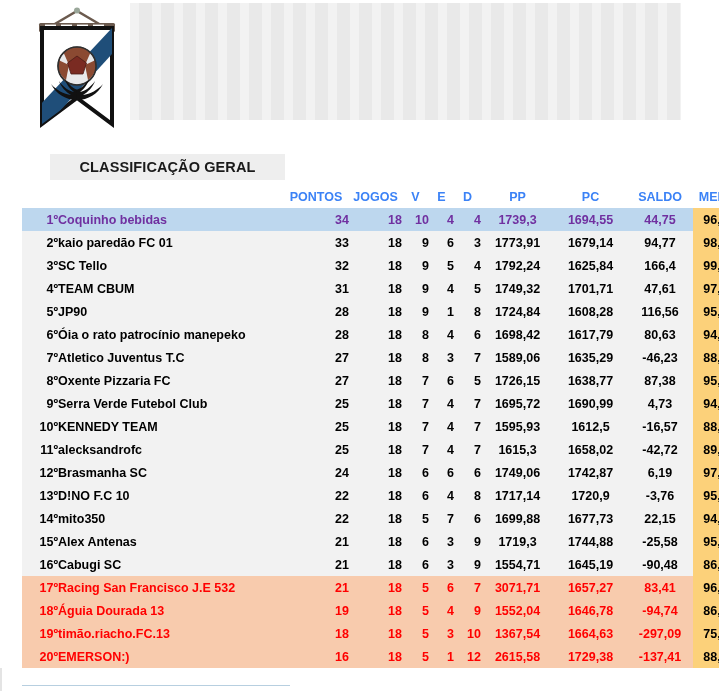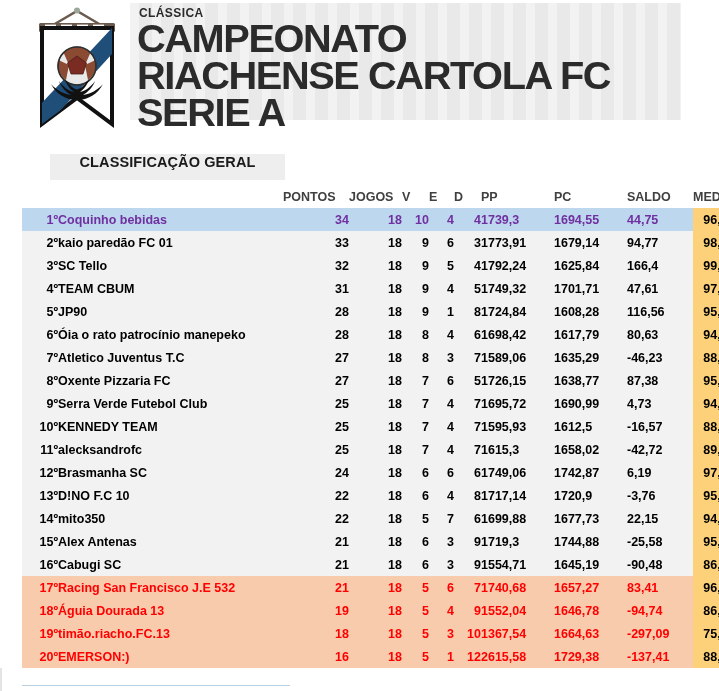--- a/index.html
+++ b/index.html
@@ -87,20 +87,21 @@
 
   
   #classificacao-box {
     position: absolute;
     left: 50px;
     top: 154px;
     width: 235px;
     height: 26px;
     background: #eeeeee;
     display: flex;
+    align-items: center;
     justify-content: center;
   }
   #classificacao-label {
     font-size: 14.5px;
     font-weight: 700;
     color: #1a1a1a;
     letter-spacing: 0.1px;
     font-family: "Liberation Sans", sans-serif;
   }
 
@@ -123,24 +124,24 @@
     font-size: 12.5px;
     font-weight: 700;
     border: none;
     overflow: hidden;
     white-space: nowrap;
   }
 
   
   thead th {
     background: #ffffff;
-    color: #404040;
+    color: #3b82f6;
     font-weight: 400;
     font-size: 12.5px;
-    text-align: left;
+    text-align: center;
     border-top: 1.4px solid #000;
     border-bottom: 1.4px solid #000;
     border-left: 1.2px solid #000;
   }
   thead th.hdr-blank {
     border: none;
     background: transparent;
   }
   thead th.hdr-last {
     border-right: 1.4px solid #000;
@@ -159,21 +160,21 @@
     font-size: 11.5px;
     border-left: 1.4px solid #000;
     border-right: 1.4px solid #000;
     text-align: right;
   }
   td.col-team {
     text-align: left;
     font-size: 13px;
     padding-right: 6px;
   }
-  td.col-pp, td.col-pc, td.col-saldo { text-align: left; padding-right: 10px; }
+  td.col-pp, td.col-pc, td.col-saldo { text-align: center; padding-right: 10px; }
   td.col-pontos, td.col-jogos { text-align: right; padding-right: 20px; }
   td.col-v, td.col-e, td.col-d { text-align: right; }
 
   td.col-media {
     background: #fcd17a !important;
     color: #000000 !important;
     text-align: center;
     border-left: 1.4px solid #000;
     border-right: 1.4px solid #000;
   }
@@ -241,26 +242,20 @@
         <circle cx="49" cy="60" r="19" fill="none" stroke="#2f2f2f" stroke-width="1.6"></circle>
       </g>
 
       <g fill="#111111">
         <path d="M49,94 C38,94 28,88 23,78 C28,84 36,88 43,89 C38,86 33,81 31,75 C35,81 41,85 46,86 C42,83 38,78 37,73 C41,79 46,83 50,84 Z"></path>
         <path d="M49,94 C60,94 70,88 75,78 C70,84 62,88 55,89 C60,86 65,81 67,75 C63,81 57,85 52,86 C56,83 60,78 61,73 C57,79 52,83 48,84 Z"></path>
       </g>
     </svg>
   </div>
 
-  <div id="banner-text-block">
-    <div id="classica-label">CLÁSSICA</div>
-    <div class="title-line">CAMPEONATO</div>
-    <div class="title-line">RIACHENSE CARTOLA FC</div>
-    <div class="title-line">SERIE A</div>
-  </div>
 </div>
 
 <div id="classificacao-box">
   <span id="classificacao-label">CLASSIFICAÇÃO GERAL</span>
 </div>
 
 <div id="standings-wrap">
   <table id="standings">
     <colgroup>
       <col style="width:36px">
@@ -500,21 +495,21 @@
           <td class="col-media">86,37</td>
         </tr>
         <tr class="row-releg">
           <td class="col-pos">17º</td>
           <td class="col-team">Racing San Francisco J.E 532</td>
           <td class="col-pontos">21</td>
           <td class="col-jogos">18</td>
           <td class="col-v">5</td>
           <td class="col-e">6</td>
           <td class="col-d">7</td>
-          <td class="col-pp">1740,68</td>
+          <td class="col-pp">3071,71</td>
           <td class="col-pc">1657,27</td>
           <td class="col-saldo">83,41</td>
           <td class="col-media">96,70</td>
         </tr>
         <tr class="row-releg">
           <td class="col-pos">18º</td>
           <td class="col-team">Águia Dourada 13</td>
           <td class="col-pontos">19</td>
           <td class="col-jogos">18</td>
           <td class="col-v">5</td>

